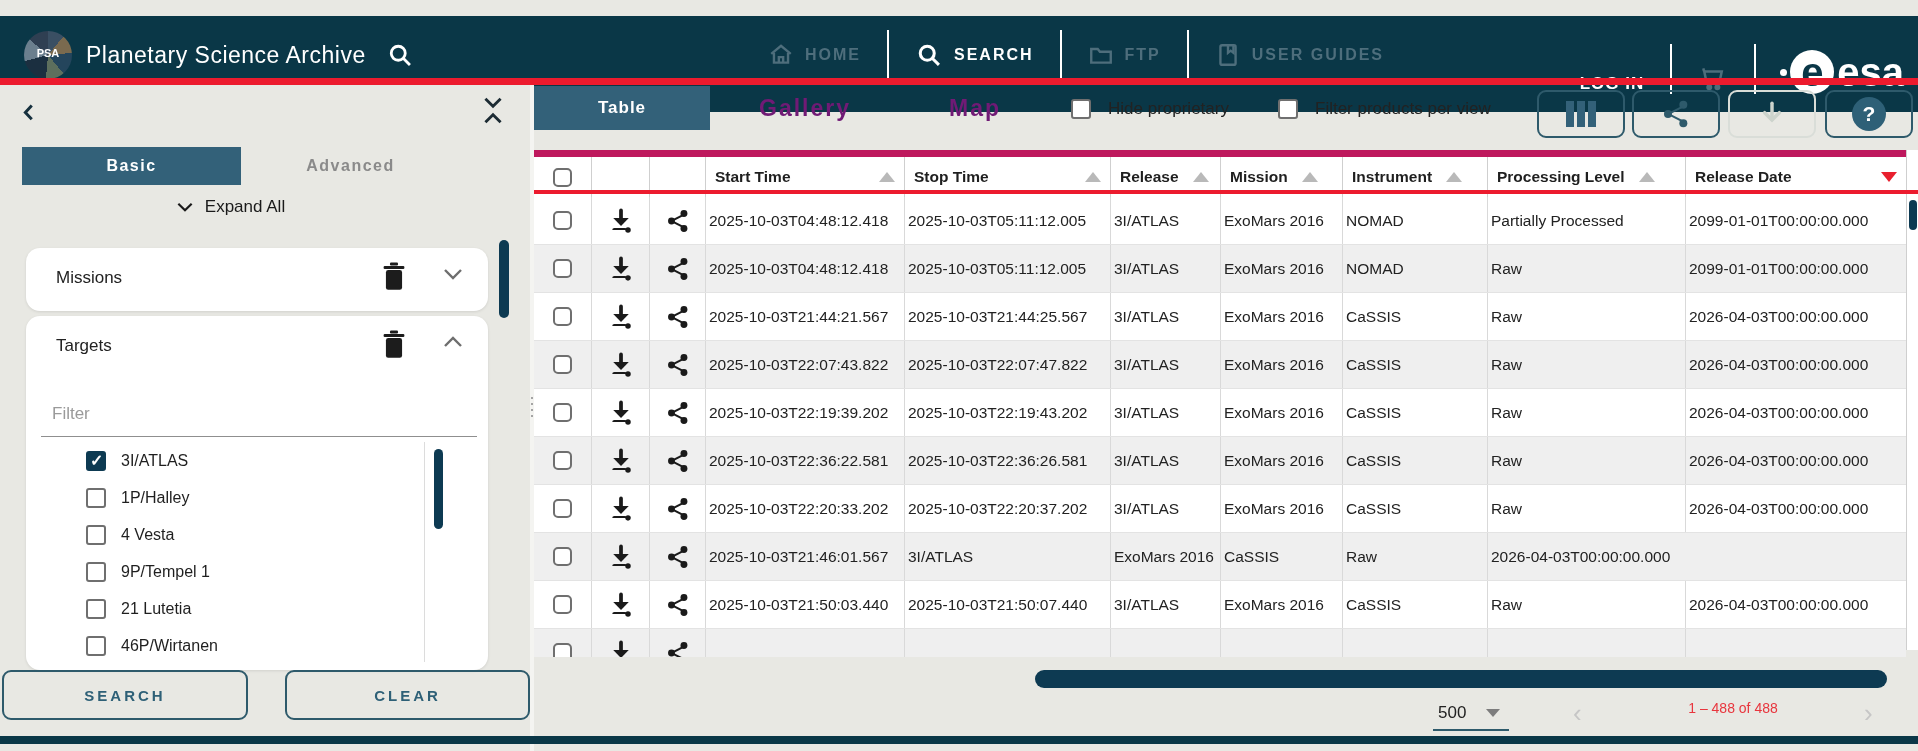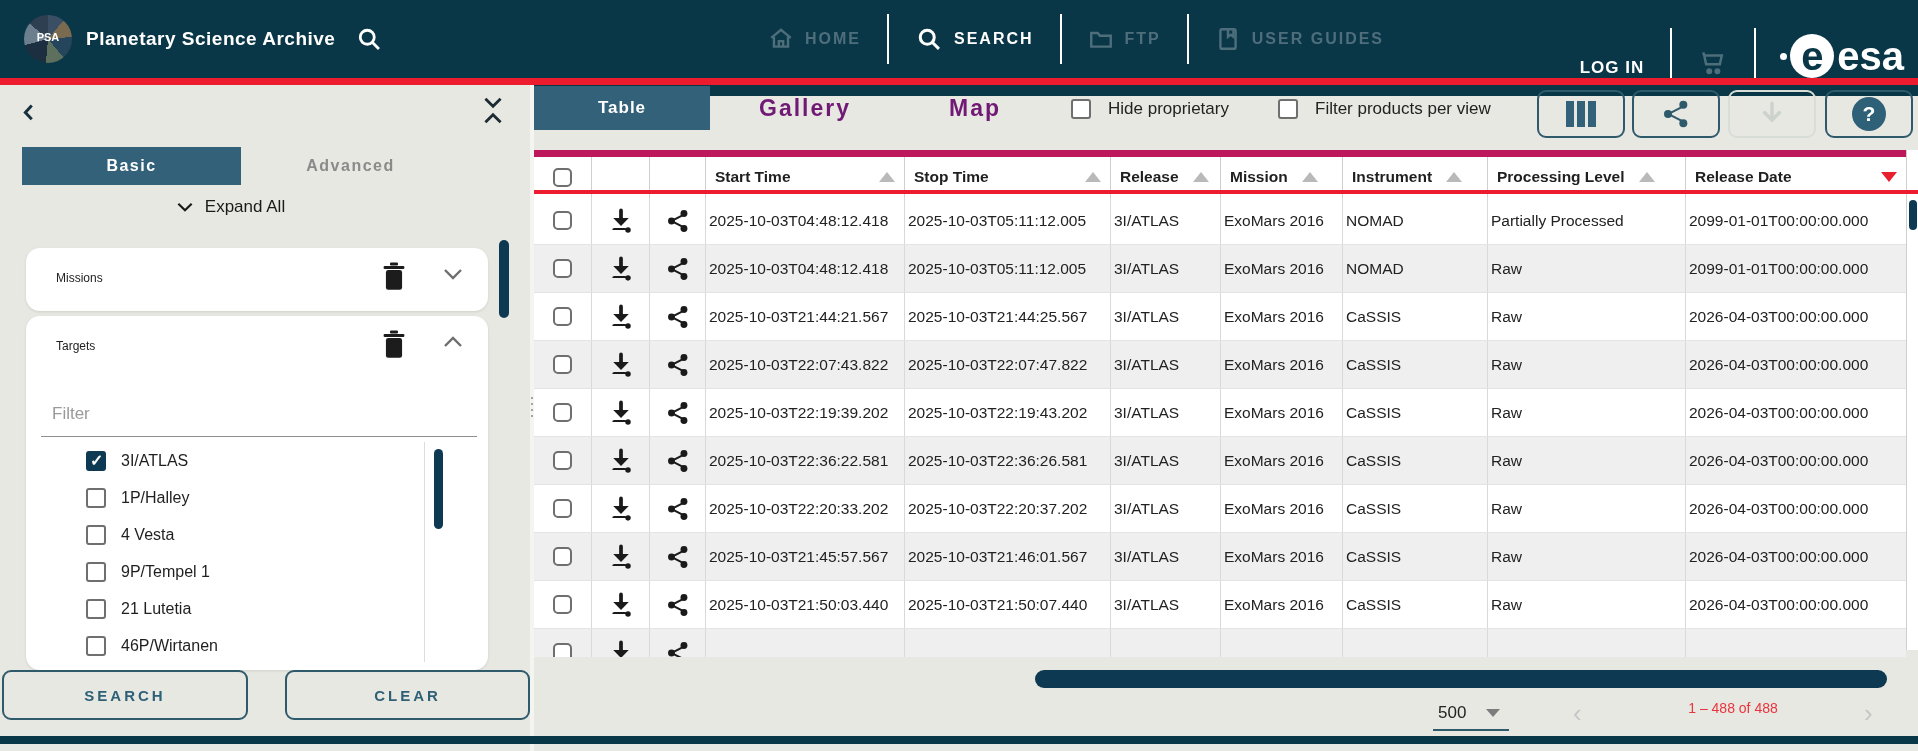--- a/index.html
+++ b/index.html
@@ -1,24 +1,24 @@
 <!DOCTYPE html>
 <html><head>
 <meta charset="utf-8">
 <style>
   html,body{margin:0;padding:0;background:#cfcfcc;}
   .stage{position:relative;width:1918px;height:751px;background:#e8e8e3;overflow:hidden;
          font-family:"Liberation Sans",sans-serif;-webkit-font-smoothing:antialiased;}
   
-  .topbar{position:absolute;left:0;top:0;width:100%;height:96px;background:#0a3747;color:#fff;}
+  .topbar{position:absolute;left:0;top:16px;width:100%;height:96px;background:#0a3747;color:#fff;}
   .brand{position:absolute;left:24px;top:0;height:78px;display:flex;align-items:center;gap:14px;}
   .psa-logo{width:48px;height:48px;border-radius:50%;position:relative;flex:0 0 auto;
     background:conic-gradient(#3a4f63 0 40deg,#7a6a4f 40deg 85deg,#24455c 85deg 140deg,#5d6f5d 140deg 185deg,#1b2f40 185deg 255deg,#6b7f8e 255deg 310deg,#2f3f52 310deg 360deg);}
   .psa-logo span{position:absolute;left:0;right:0;top:16px;text-align:center;font-size:11px;font-weight:bold;color:#fff;}
-  .app-title{font-size:19px;font-weight:bold;letter-spacing:.5px;white-space:nowrap;text-align:right;}
+  .app-title{font-size:23px;font-weight:normal;letter-spacing:.5px;white-space:nowrap;text-align:right;}
   .title-search{margin-left:6px;display:flex;align-items:center;}
   .mainnav{position:absolute;left:742px;top:0;height:78px;display:flex;align-items:center;}
   .nav-item{display:flex;align-items:center;gap:11px;padding:0 26px;height:78px;
             font-weight:bold;font-size:16px;letter-spacing:2px;color:#4e6e7c;cursor:pointer;}
   .nav-item.active{color:#fff;}
   .nav-sep{width:2px;height:50px;background:#fff;flex:0 0 auto;}
   .topright{position:absolute;right:14px;top:0;height:78px;display:flex;align-items:flex-end;}
   .login{color:#fff;font-weight:bold;font-size:17px;letter-spacing:1px;margin-right:26px;cursor:pointer;}
   .cart-wrap{padding:0 26px;display:flex;align-items:center;}
   .esa-logo{display:flex;align-items:center;gap:3px;margin-left:24px;}
@@ -35,21 +35,21 @@
   .side-tab{flex:1;display:flex;align-items:center;justify-content:center;font-weight:bold;
             font-size:16px;letter-spacing:1.5px;color:#8a8a8a;cursor:pointer;}
   .side-tab.active{background:#336179;color:#fff;}
   .expand-all{position:absolute;left:0;top:112px;width:460px;display:flex;align-items:center;
               justify-content:center;gap:10px;font-size:17px;color:#1a1a1a;cursor:pointer;}
   .panel{position:absolute;left:26px;width:462px;background:#fff;border-radius:14px;
          box-shadow:0 1px 3px rgba(0,0,0,.10);}
   .panel-missions{top:163px;height:63px;}
   .panel-targets{top:231px;height:354px;}
   .panel-head{position:relative;display:flex;align-items:center;height:60px;padding:0 0 0 30px;}
-  .panel-title{font-size:12px;color:#222;}
+  .panel-title{font-size:17px;color:#222;}
   .panel-trash{position:absolute;left:355px;top:14px;cursor:pointer;}
   .panel-chev{position:absolute;left:415px;top:18px;cursor:pointer;}
   .filter-wrap{position:absolute;left:15px;right:11px;top:80px;height:40px;border-bottom:1px solid #8f8f8f;}
   .filter-ph{position:absolute;left:11px;top:8px;font-size:17px;color:#9a9a9a;}
   .targets-list{position:absolute;left:0;right:0;top:126px;bottom:0;overflow:hidden;
                 border-bottom-left-radius:14px;border-bottom-right-radius:14px;}
   .target-item{display:flex;align-items:center;gap:15px;height:37px;padding-left:60px;cursor:pointer;}
   .cb{width:20px;height:20px;border:2px solid #6f6f6f;border-radius:3px;background:#fff;
       box-sizing:border-box;position:relative;flex:0 0 auto;}
   .cb.checked{background:#0d3a52;border-color:#0d3a52;}
@@ -675,21 +675,20 @@
       <span>
         <svg width="26" height="26" viewBox="0 0 24 24" fill="#1a1a1a">
           <circle cx="17.5" cy="5" r="3.2"></circle>
                   <circle cx="6" cy="12" r="3.2"></circle>
                   <circle cx="17.5" cy="19" r="3.2"></circle>
           <path d="M6.6 10.7 L16.6 5.6 L17.9 7 L8 12.1z"></path>
                   <path d="M6.6 13.3 L16.6 18.4 L17.9 17 L8 11.9z"></path>
                 </svg>
               </span>
     </div>
-    <div class="tcell tcell-text">2025-10-03T21:45:57.567</div>
     <div class="tcell tcell-text">2025-10-03T21:46:01.567</div>
     <div class="tcell tcell-text">3I/ATLAS</div>
     <div class="tcell tcell-text">ExoMars 2016</div>
     <div class="tcell tcell-text">CaSSIS</div>
     <div class="tcell tcell-text">Raw</div>
     <div class="tcell tcell-text">2026-04-03T00:00:00.000</div>
   </div>
 
   <div class="trow grid-cols">
     <div class="tcell first center">

